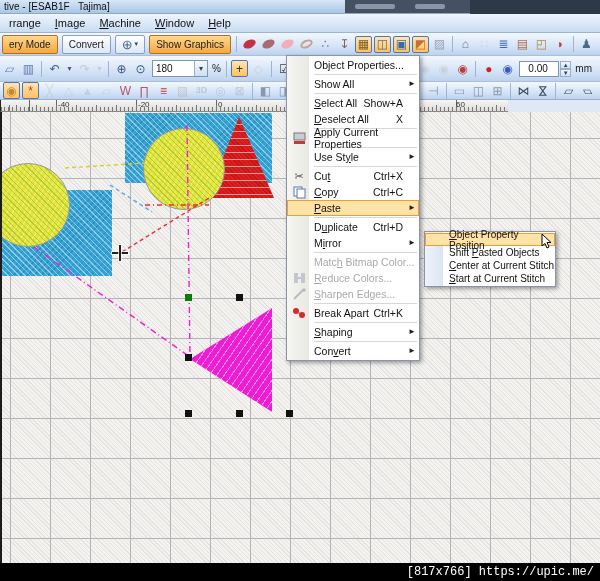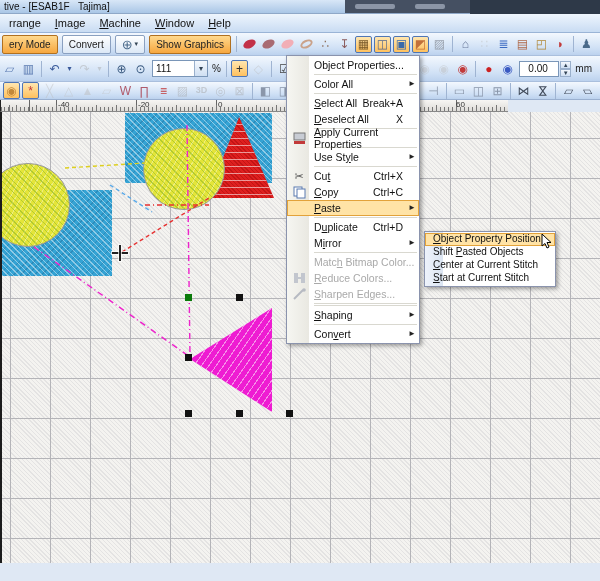--- a/index.html
+++ b/index.html
@@ -120,21 +120,21 @@
   .mic{position:absolute;left:3px;top:1px;width:18px;height:14px;display:flex;
     align-items:center;justify-content:center;font-size:11px;}
   .mic svg{display:block;}
 
   
   .submenu{position:absolute;left:424px;top:231px;width:132px;background:#fff;
     border:1px solid #8a93ad;box-shadow:2px 2px 4px rgba(0,0,0,.35);
     padding:1px 0;z-index:60;font-size:10px;color:#111;}
   .submenu::before{content:"";position:absolute;left:0;top:0;bottom:0;width:18px;
     background:linear-gradient(to right,#eef3fb,#dbe5f2);}
-  .smi{position:relative;height:13px;display:flex;padding-left:8px;}
+  .smi{position:relative;height:13px;display:flex;align-items:center;padding-left:24px;}
   .smi.hl{background:#ffe3a6;box-shadow:inset 0 0 0 1px #e2a23a;}
   .cursor-svg{position:absolute;left:541px;top:234px;z-index:70;}
 
   
   .watermark{position:absolute;left:0;top:563px;width:600px;height:18px;background:#000;
     color:#fff;font-family:"Liberation Mono",monospace;font-size:12px;
     display:flex;align-items:center;justify-content:flex-end;padding-right:6px;}
   u{text-decoration:underline;}
 </style>
 </head>
@@ -252,21 +252,21 @@
         <span class="g" style="color: rgb(154, 166, 184);">▾</span>
       </span>
       <span class="tsep"></span>
       <span class="ti">
         <span class="g" style="color: rgb(58, 90, 128);">⊕</span>
       </span>
       <span class="ti">
         <span class="g" style="color: rgb(58, 90, 128);">⊙</span>
       </span>
       <div class="combo" style="width: 56px;">
-        <span class="val">111</span>
+        <span class="val">180</span>
         <span class="dd">▾</span>
       </div>
       <span class="tlbl">%</span>
       <span class="tsep"></span>
       <span class="ti sel">
         <span class="g" style="color: rgb(51, 51, 51);">+</span>
       </span>
       <span class="ti dis">
         <span class="g" style="color: rgb(170, 187, 200);">◇</span>
       </span>
@@ -424,27 +424,27 @@
       <div class="handle" style="left: 284px; top: 298px;"></div>
       <div class="crosshair" style="left: 110px; top: 133px;"></div>
     </div>
 
   <div class="menu" id="ctxmenu">
       <div class="mi">
         <span>Object Properties...</span>
       </div>
       <div class="msep"></div>
       <div class="mi">
-        <span>Color All</span>
+        <span>Show All</span>
         <span class="arr">►</span>
       </div>
       <div class="msep"></div>
       <div class="mi">
         <span><u>S</u>elect All</span>
-        <span class="sc">Break+A</span>
+        <span class="sc">Show+A</span>
       </div>
       <div class="mi">
         <span><u>D</u>eselect All</span>
         <span class="sc">X</span>
       </div>
       <div class="msep"></div>
       <div class="mi">
         <span class="mic">
           <svg width="13" height="12">
             <rect x="1" y="1" width="11" height="7" fill="#c8ccd4" stroke="#777"></rect>
@@ -506,20 +506,31 @@
       <div class="mi dis">
         <span class="mic">
           <svg width="13" height="12">
             <line x1="1" y1="11" x2="10" y2="2" stroke="#b6bac2" stroke-width="2"></line>
             <circle cx="11" cy="2" r="1.8" fill="#b6bac2"></circle>
           </svg>
         </span>
         <span><u>S</u>harpen Edges...</span>
       </div>
       <div class="msep"></div>
+      <div class="mi">
+        <span class="mic">
+          <svg width="14" height="12">
+            <circle cx="4" cy="4" r="3" fill="#d42a2a"></circle>
+            <circle cx="10" cy="8" r="3" fill="#d42a2a"></circle>
+            <line x1="6" y1="6" x2="8" y2="6" stroke="#888" stroke-width="1.5"></line>
+          </svg>
+        </span>
+        <span>Break Apart</span>
+        <span class="sc">Ctrl+K</span>
+      </div>
       <div class="msep"></div>
       <div class="mi">
         <span><u>S</u>haping</span>
         <span class="arr">►</span>
       </div>
       <div class="msep"></div>
       <div class="mi">
         <span>Con<u>v</u>ert</span>
         <span class="arr">►</span>
       </div>
@@ -536,13 +547,16 @@
       </div>
       <div class="smi">
         <span><u>S</u>tart at Current Stitch</span>
       </div>
     </div>
 
   <svg class="cursor-svg" width="12" height="16">
     <path d="M1,0 L1,12 L4,9.5 L6,14 L8,13 L6,8.5 L10,8.5 Z" fill="#fff" stroke="#000" stroke-width="1"></path>
   </svg>
 
+  <div class="watermark">
+    <span>[817x766] https://upic.me/</span>
+  </div>
 </div>
 
 </body></html>

